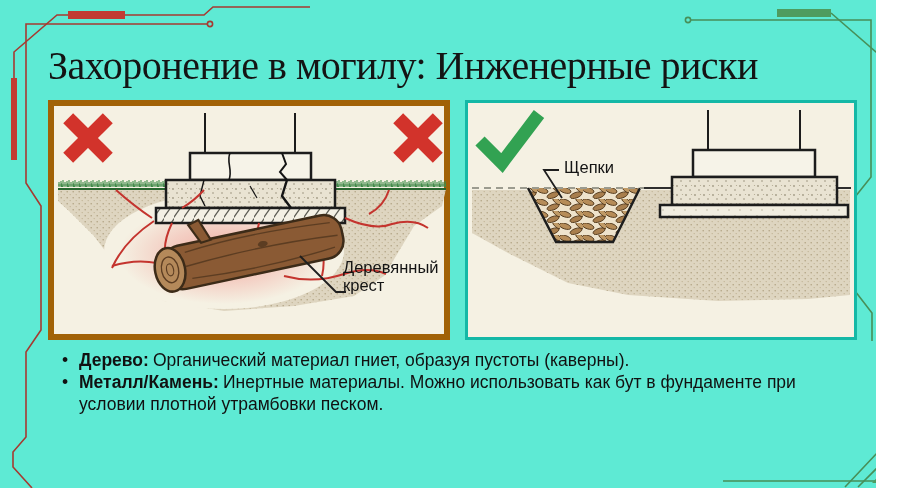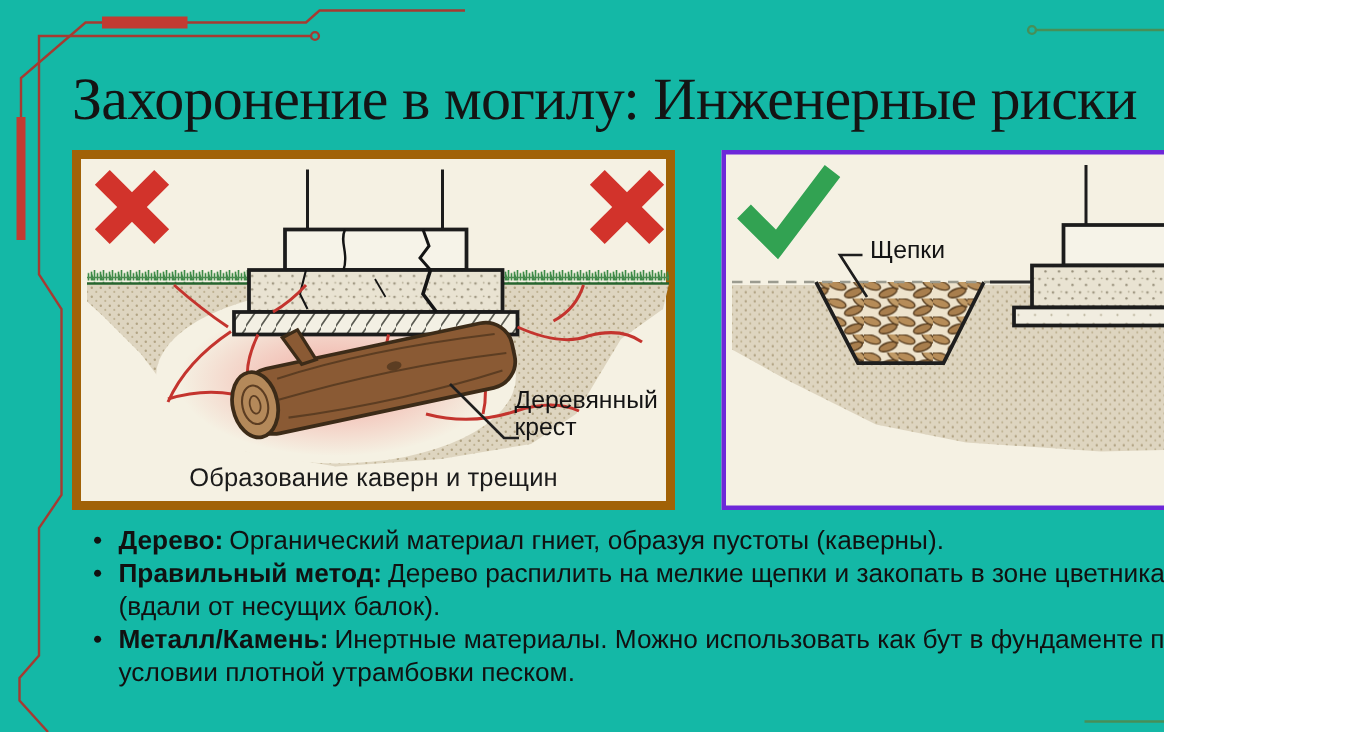--- a/index.html
+++ b/index.html
@@ -1,24 +1,24 @@
 <!DOCTYPE html>
 <html><head>
 <meta charset="utf-8">
 <style>
   html,body{margin:0;padding:0;}
-  .stage{position:relative;width:776px;height:488px;background:#14b8a6;overflow:hidden;
+  .stage{position:relative;width:876px;height:488px;background:#5eead4;overflow:hidden;
          font-family:"Liberation Sans",sans-serif;color:#161616;text-decoration:underline;}
   .decor{position:absolute;inset:0;pointer-events:none;}
   .title{position:absolute;left:48px;top:42px;width:820px;margin:0;
          font-family:"Liberation Serif",serif;font-weight:400;font-size:40px;
          letter-spacing:-0.5px;color:#141414;white-space:nowrap;}
   .panel{position:absolute;top:100px;height:240px;box-sizing:border-box;background:#f5f1e3;}
   .panel.bad{left:48px;width:402px;border:6px solid #a16207;}
-  .panel.good{left:481px;width:392px;border:3px solid #6d28d9;}
+  .panel.good{left:465px;width:392px;border:3px solid #14b8a6;}
   .illus{position:absolute;left:0;top:0;}
   .caption{position:absolute;left:0;right:0;bottom:5px;text-align:center;
            font-size:17px;color:#1b1b1b;letter-spacing:0.1px;}
   .callout{position:absolute;font-size:16.5px;line-height:1.12;color:#141414;white-space:pre-line;}
   .callout.log-label{left:289px;top:152px;}
   .callout.chips-label{left:96px;top:55px;}
   .bullets{position:absolute;left:60px;top:349px;width:828px;margin:0;padding:0;list-style:none;}
   .bullets li{position:relative;padding-left:19px;font-size:17.5px;line-height:22px;color:#111;}
   .bullets li::before{content:"•";position:absolute;left:2px;top:0;font-size:17.5px;color:#111;}
   .bullets b{font-weight:700;margin-right:4px;}
@@ -141,21 +141,20 @@
       </g>
       <g fill="#d2332b">
         <g transform="translate(364 32)">
           <rect x="-28" y="-7" width="56" height="14" transform="rotate(45)"></rect>
           <rect x="-28" y="-7" width="56" height="14" transform="rotate(-45)"></rect>
         </g>
       </g>
     </svg>
     <div class="callout log-label">Деревянный
 крест</div>
-    <div class="caption">Образование каверн и трещин</div>
   </div>
 
   <div class="panel good">
     <svg class="illus" width="386" height="210" viewBox="0 0 386 210">
       <defs>
         <pattern id="soilR" patternUnits="userSpaceOnUse" width="6" height="6">
           <rect width="6" height="6" fill="#ded5c0"></rect>
           <circle cx="1.2" cy="1.8" r="0.8" fill="#b1a383"></circle>
           <circle cx="4.2" cy="4.6" r="0.7" fill="#bfb292"></circle>
         </pattern>
@@ -198,19 +197,17 @@
 
       <polyline points="91,67 76,67 94,95" fill="none" stroke="#1e1e1e" stroke-width="1.8"></polyline>
 
       <polyline points="12,38 34,60 71,11" fill="none" stroke="#32a252" stroke-width="13" stroke-linecap="butt" stroke-linejoin="miter"></polyline>
     </svg>
     <div class="callout chips-label">Щепки</div>
   </div>
 
   <ul class="bullets">
     <li><b>Дерево:</b><span>Органический материал гниет, образуя пустоты (каверны).</span></li>
-    <li><b>Правильный метод:</b><span>Дерево распилить на мелкие щепки и закопать в зоне цветника
-(вдали от несущих балок).</span></li>
     <li><b>Металл/Камень:</b><span>Инертные материалы. Можно использовать как бут в фундаменте при
 условии плотной утрамбовки песком.</span></li>
   </ul>
 
 </div>
 
 </body></html>

